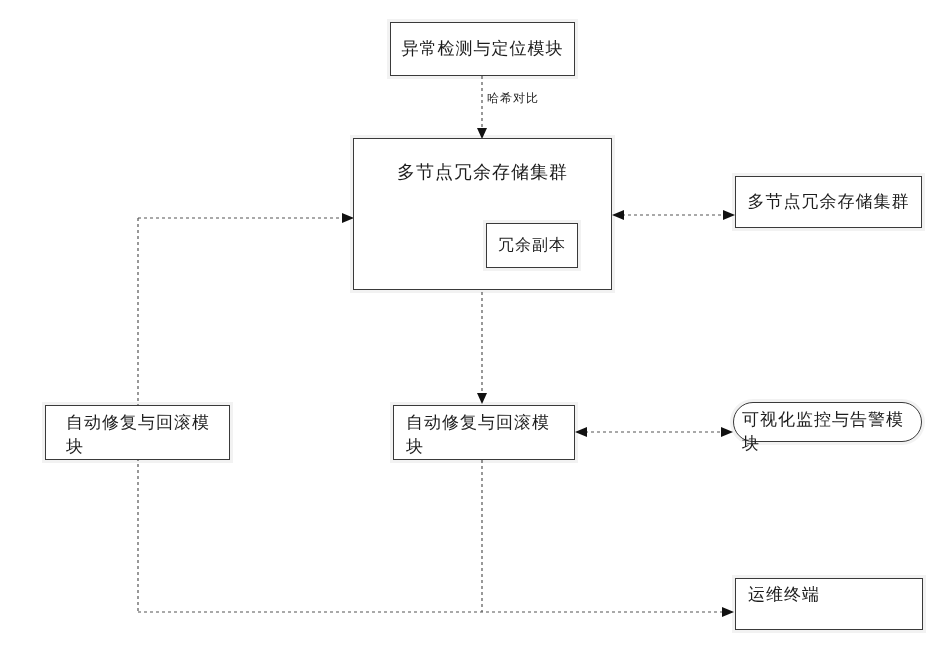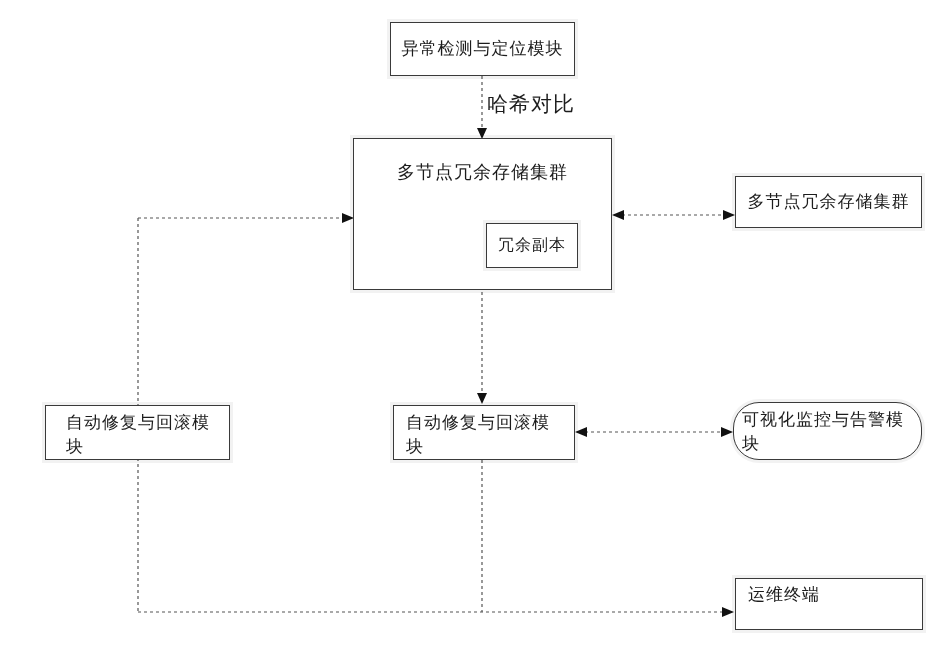--- a/index.html
+++ b/index.html
@@ -32,37 +32,37 @@
     line-height: 1.4;
   }
   .node.centered {
     display: flex;
     align-items: center;
     justify-content: center;
     text-align: center;
   }
   .edge-label {
     position: absolute;
-    font-size: 21px;
+    font-size: 12px;
     letter-spacing: 1px;
     white-space: nowrap;
   }
   
   #realtime-monitor   { left: 390px; top: 22px;  width: 185px; height: 54px; }
   #storage-cluster    { left: 353px; top: 138px; width: 259px; height: 152px; }
   #cluster-title      { position: absolute; left: 0; top: 20px; width: 100%;
                         text-align: center; font-size: 18px; letter-spacing: 1px; }
   #primary-replica    { left: 383px; top: 223px; width: 87px;  height: 45px; font-size: 16px; }
   #redundant-replica  { left: 486px; top: 223px; width: 92px;  height: 45px; font-size: 16px; }
   #anomaly-detection  { left: 735px; top: 176px; width: 187px; height: 52px; }
   #auto-repair-left   { left: 45px;  top: 405px; width: 185px; height: 55px;
                         padding: 5px 16px 0 20px; }
   #auto-repair-center { left: 393px; top: 405px; width: 182px; height: 55px;
                         padding: 5px 18px 0 12px; }
-  #visual-monitor     { left: 733px; top: 402px; width: 189px; height: 58px;
+  #visual-monitor     { left: 733px; top: 402px; width: 189px; height: 40px;
                         padding: 5px 6px 0 8px; border-radius: 26px; }
   #ops-terminal       { left: 735px; top: 578px; width: 188px; height: 52px;
                         padding: 4px 8px 0 12px; }
   #hash-compare-label { left: 487px; top: 90px; }
   #data-source-label  { left: 93px;  top: 180px; font-size: 17px; }
 </style>
 </head>
 <body>
 
 <div class="canvas">

